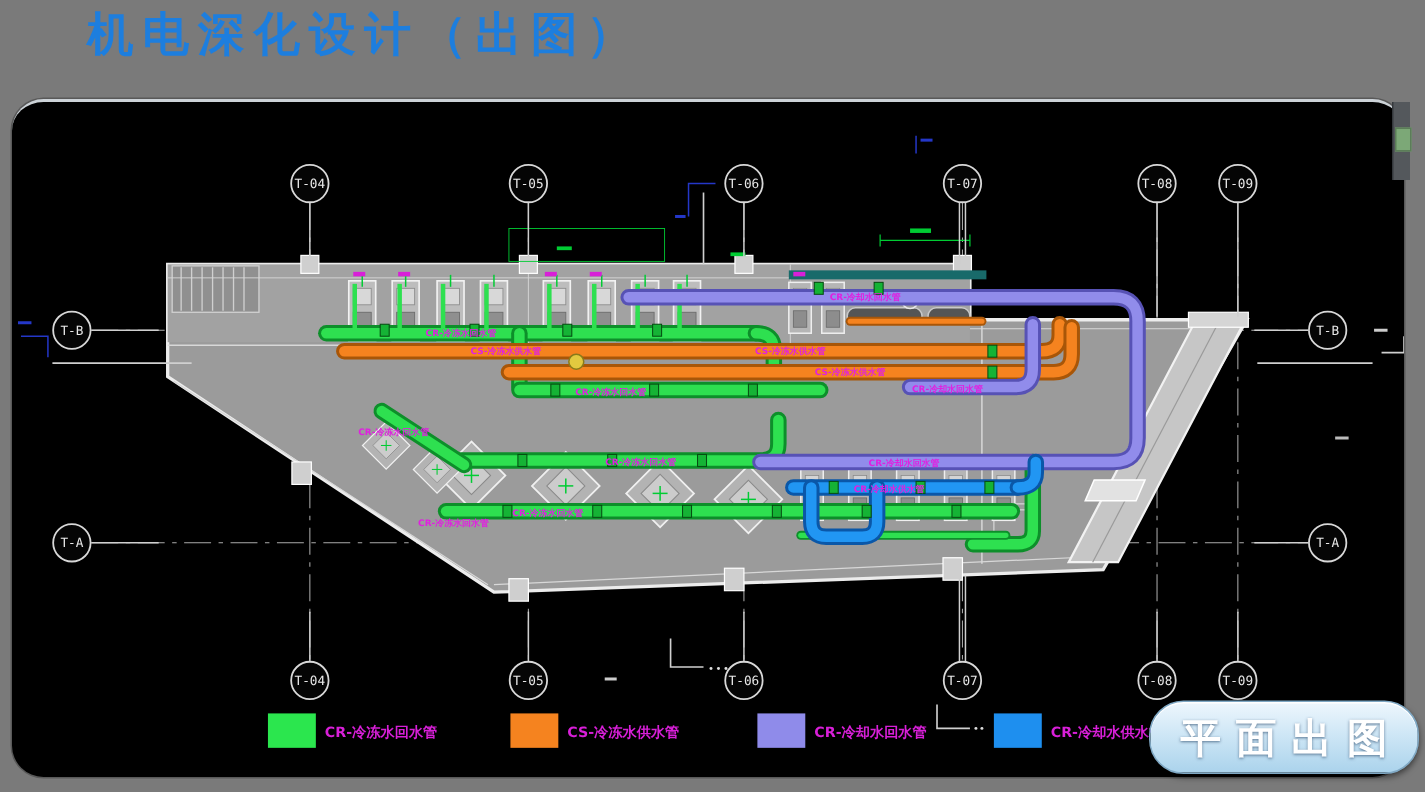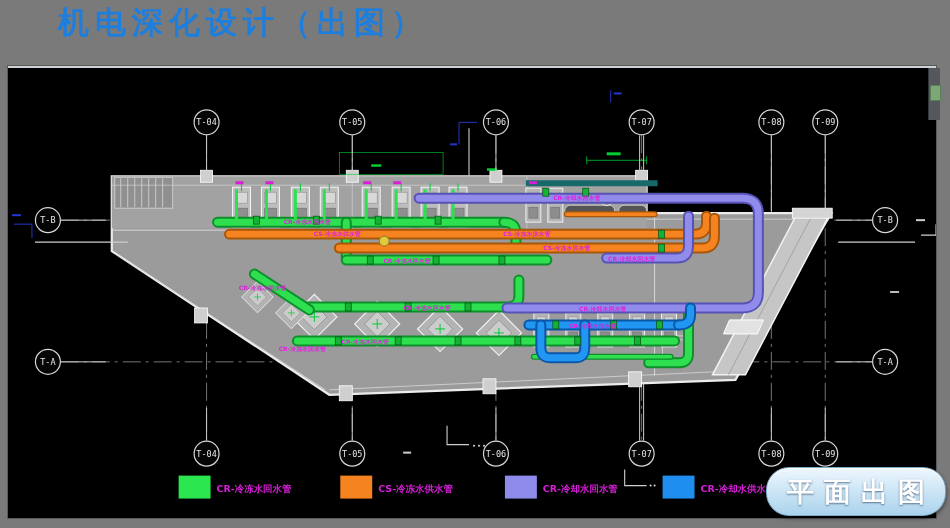--- a/index.html
+++ b/index.html
@@ -14,20 +14,21 @@
     position:absolute;left:58px;top:2px;
     font-size:31px;font-weight:bold;letter-spacing:6px;
     color:#1d7ede;white-space:nowrap;text-align:center;
   }
   
   .viewport{
     position:absolute;left:8px;top:66px;width:928px;height:450px;
     background:#000;
     border-top:2px solid #ccd2d7;
     box-shadow:0 0 0 1px #595959;
+    border-radius:21px;
   }
   .viewport svg{display:block;}
   
   .cl{stroke:#bdbdbd;stroke-width:.7;stroke-dasharray:18 5 3 5;opacity:.9;}
   .wall{fill:#9b9b9b;stroke:#ececec;stroke-width:2.2;}
   .iw{stroke:#d8d8d8;fill:none;}
   .pipe-out,.pipe-in{fill:none;stroke-linecap:round;stroke-linejoin:round;}
   .pipe-out{stroke-width:11;}
   .pipe-in{stroke-width:7;}
   .thin .pipe-out{stroke-width:6;}

